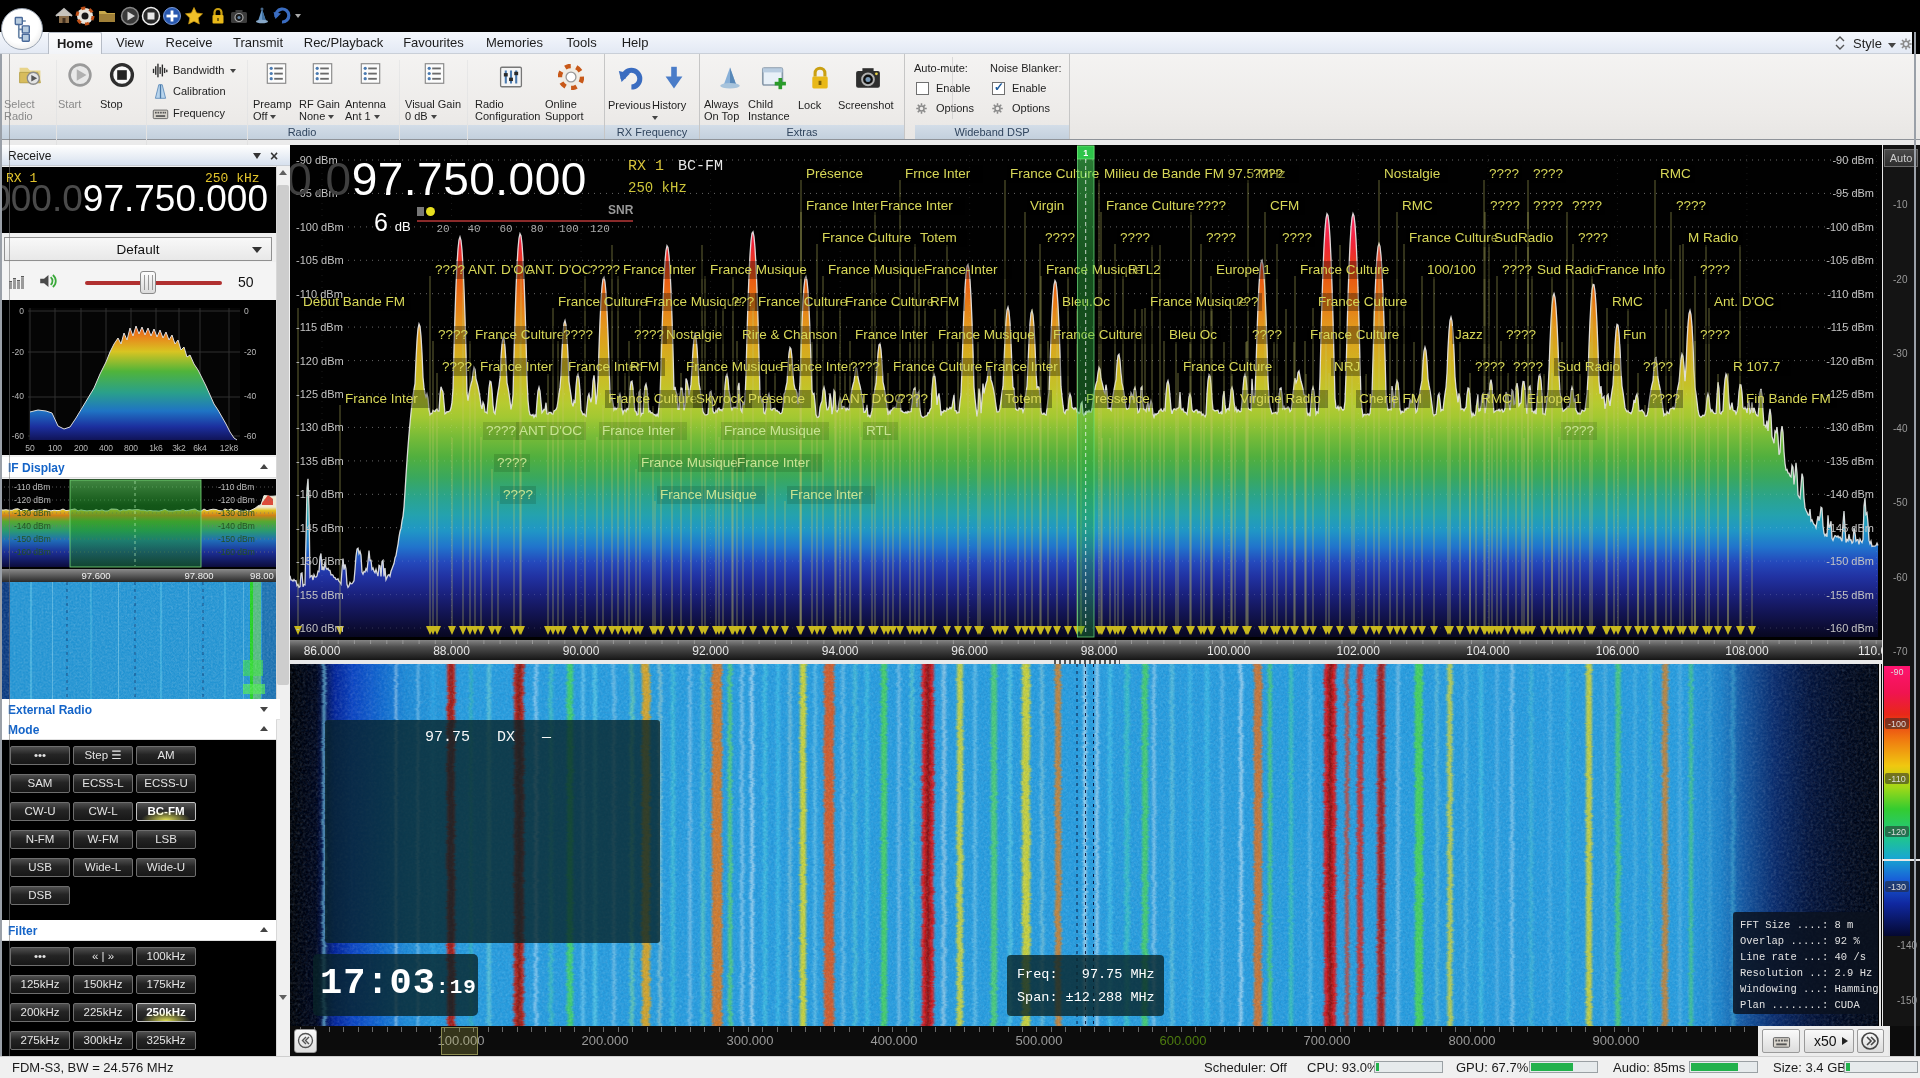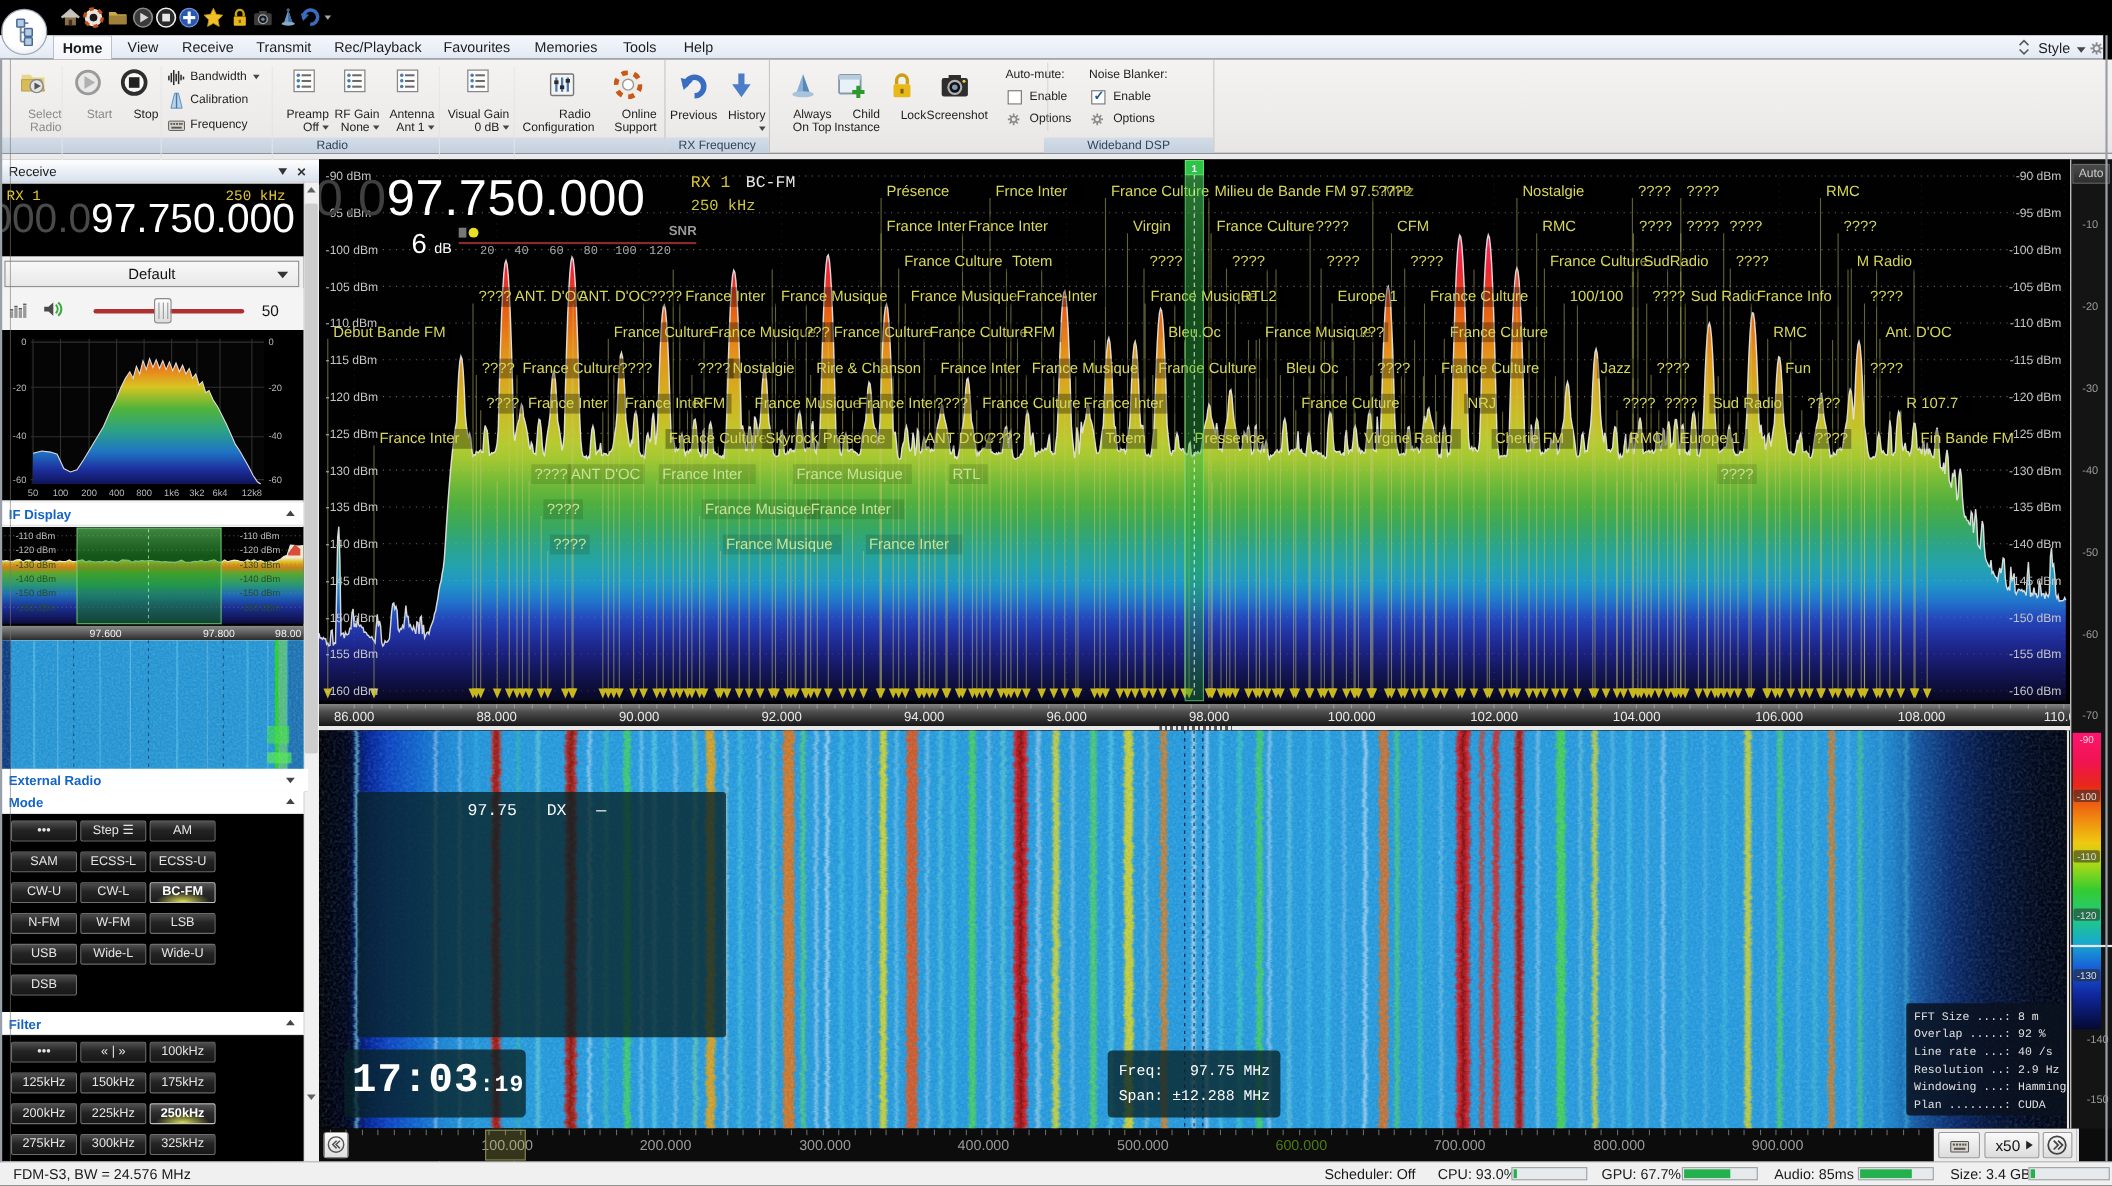--- a/index.html
+++ b/index.html
@@ -8,21 +8,21 @@
 #title{left:0;top:0;width:1920px;height:32px;background:#000}
 #appcircle{position:absolute;left:1px;top:8px;width:42px;height:42px;border-radius:50%;background:radial-gradient(circle at 45% 40%,#fff 55%,#dcdcdc);border:1px solid #9aa4b2;z-index:30}
 
 #tabrow{left:0;top:32px;width:1920px;height:22px;background:linear-gradient(#f4f7fc,#e3e9f4);border-bottom:1px solid #c9cfd8}
 .tab{position:absolute;top:32px;height:22px;line-height:22px;font-size:13px;color:#1c1c1c;text-align:center}
 .tab.active{background:linear-gradient(#fdfdfe,#f2f4f8);border:1px solid #b6bcc6;border-bottom:none;border-radius:2px 2px 0 0;font-weight:bold}
 
 #ribbon{left:0;top:54px;width:1920px;height:86px;background:linear-gradient(#f4f3f2,#edebe9 70%,#e8e6e4);border-bottom:1px solid #8f9399}
 .grp{position:absolute;top:0;height:85px;border-right:1px solid #c6c6c6}
 .grplabel{position:absolute;bottom:0;left:0;right:0;height:14px;background:linear-gradient(#d3dde8,#c3d0dd);font-size:11px;color:#30455e;text-align:center;line-height:14px}
-.rbtn{position:absolute;text-align:right;font-size:11px;color:#1e1e1e}
+.rbtn{position:absolute;text-align:left;font-size:11px;color:#1e1e1e}
 .rbtn.dis{color:#8a8a8a}
 .rsep{position:absolute;top:6px;bottom:18px;width:1px;background:linear-gradient(#e8e8e8,#c2c2c2,#e8e8e8)}
 .rsmall{position:absolute;font-size:11px;color:#1e1e1e;height:17px;line-height:17px}
 .carett{display:inline-block;width:0;height:0;border-left:3.5px solid transparent;border-right:3.5px solid transparent;border-top:4px solid #444;vertical-align:middle;margin-left:3px}
 .cb{position:absolute;width:13px;height:13px;background:#fff;border:1px solid #707070}
 .ck{position:absolute;font-size:12px;color:#1c5a9c;font-weight:bold}
 
 #lp{left:0;top:145px;width:276px;height:911px;background:#f0f0f0}
 #lpsb{left:276px;top:145px;width:14px;height:911px;background:#f0f0f0;border-left:1px solid #d8d8d8}
 .hdr{position:absolute;left:0;width:276px;height:21px;background:linear-gradient(#fefefe,#d7e1ee);border-top:1px solid #fff;border-bottom:1px solid #c8cdd4;font-size:12px;color:#1a1a1a;line-height:20px;padding-left:8px}
@@ -159,21 +159,24 @@
       </g>
     </svg>
     <div id="ribbon" class="abs"></div>
     <div id="ribfill" class="abs"></div>
     <div class="grp abs" style="left:0px;top:54px;width:605px">
       <div class="grplabel">Radio</div>
     </div>
     <div class="grp abs" style="left:605px;top:54px;width:95px">
       <div class="grplabel">RX Frequency</div>
     </div>
-    <div class="grp abs" style="left:949px;top:54px;width:155px">
+    <div class="grp abs" style="left:700px;top:54px;width:205px">
+      <div class="grplabel">Extras</div>
+    </div>
+    <div class="grp abs" style="left:915px;top:54px;width:155px">
       <div class="grplabel">Wideband DSP</div>
     </div>
     <svg class="abs" style="left:17px;top:62px" width="26" height="26" viewBox="0 0 20 20">
       <path d="M2,4.5 L8,4.5 L10,6.5 L18,6.5 L18,16 L2,16 Z" fill="#e8d48a"></path>
       <path d="M2,8 L16,8 L18,16 L2,16 Z" fill="#d8bc5c" stroke="#b09a40" stroke-width="0.6"></path>
       <circle cx="12.5" cy="12.5" r="4.6" fill="#e4e4e4" stroke="#8a8a8a" stroke-width="1"></circle>
       <path d="M11,10 L15.5,12.5 L11,15 Z" fill="#555"></path>
     </svg>
     <div class="rbtn dis abs" style="left:4px;top:99px;width:52px;line-height:11.5px">Select<br>Radio</div>
     <div class="rsep abs" style="left:56px;top:60px"></div>

